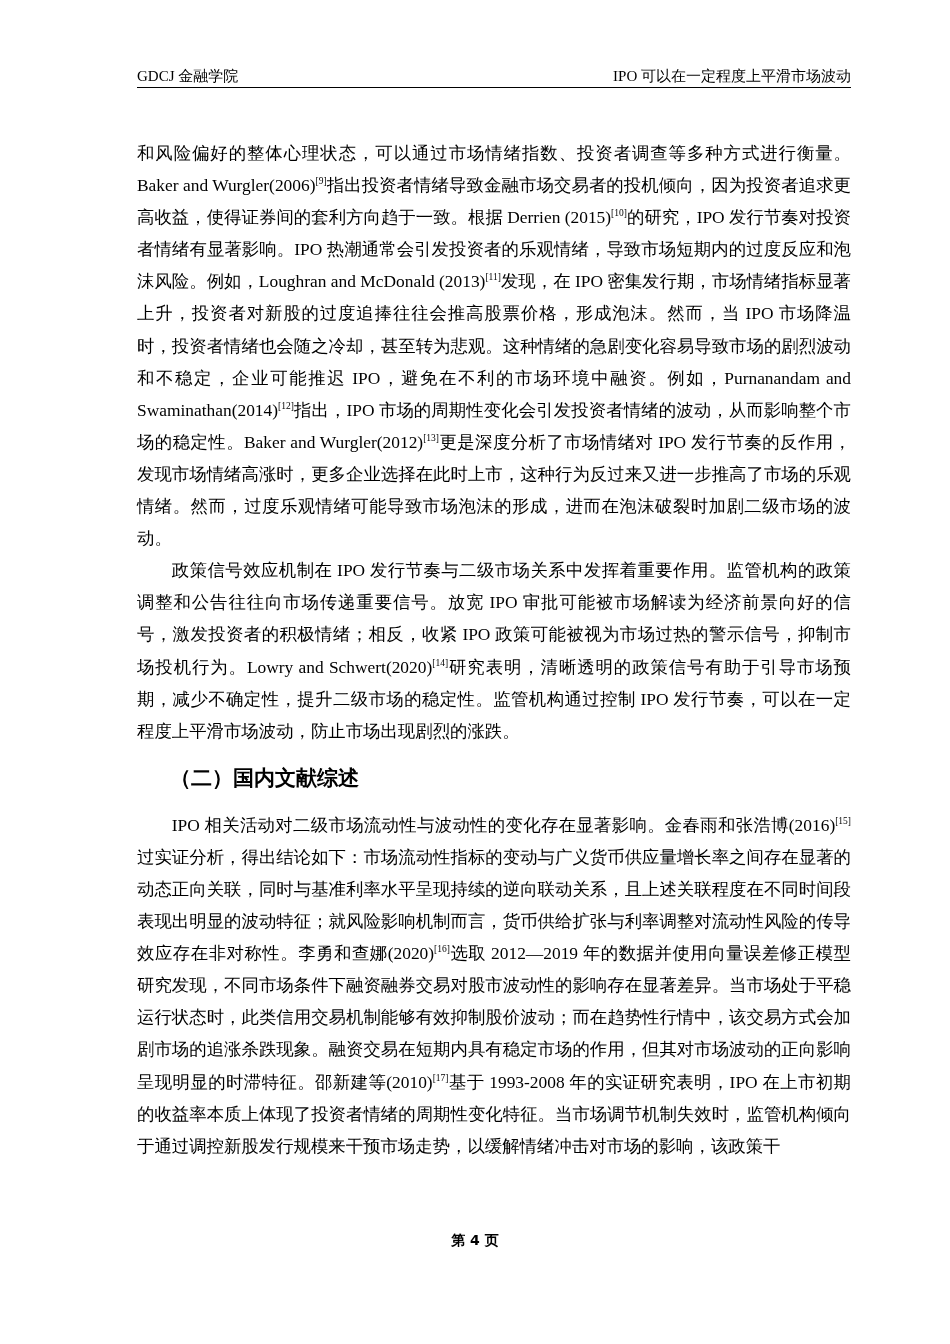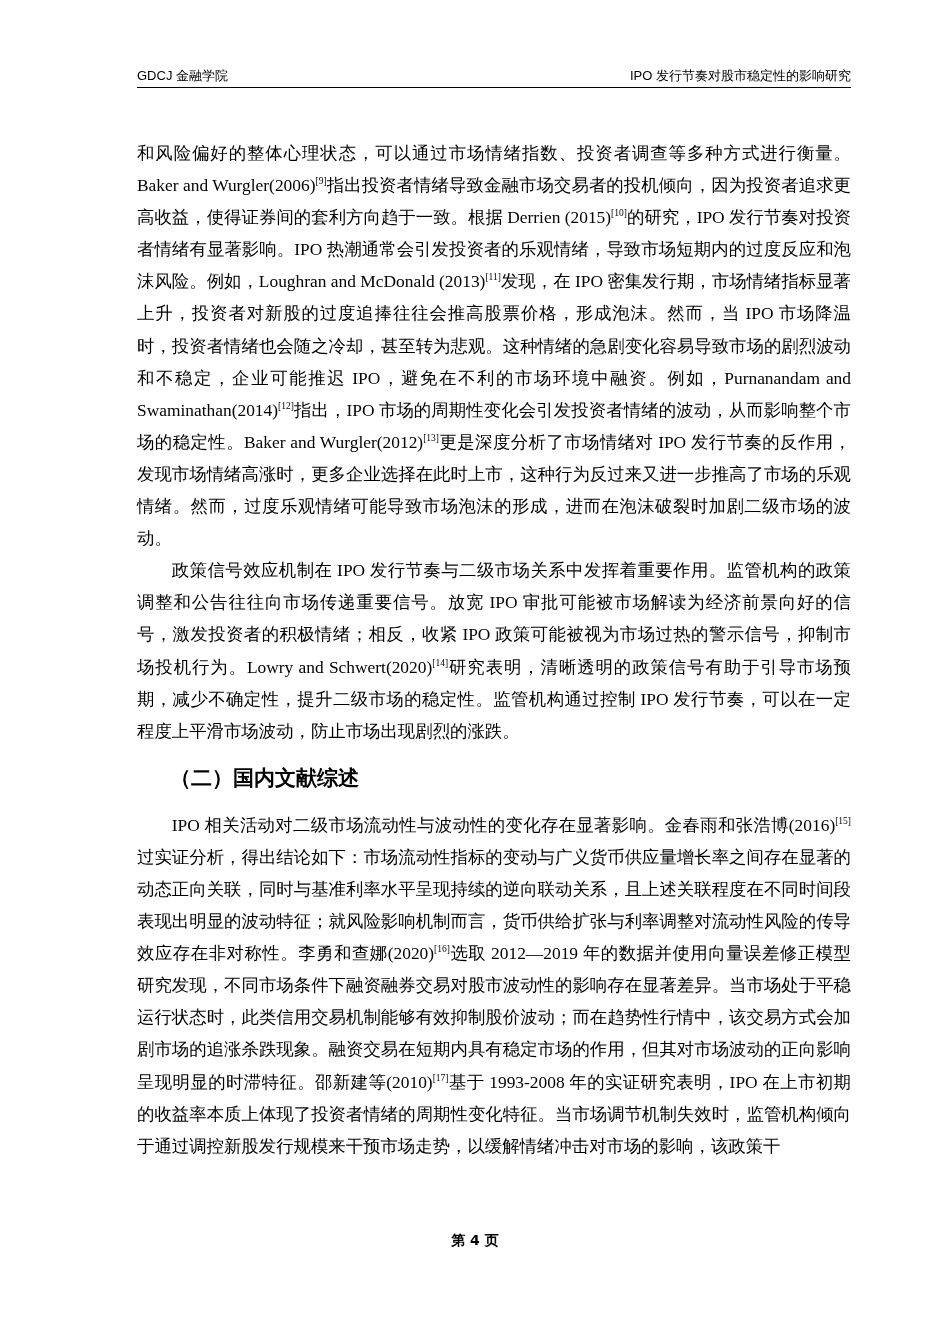--- a/index.html
+++ b/index.html
@@ -1,36 +1,36 @@
 <!DOCTYPE html>
 <html><head>
 <meta charset="utf-8">
 <style>
   html, body { margin:0; padding:0; background:#ffffff; }
   body { width:950px; height:1344px; position:relative; overflow:hidden; color:#000; }
   .header { position:absolute; left:137px; top:68px; width:714px; height:19px; border-bottom:1.5px solid #000;
-            font-family:Liberation Sans, sans-serif; font-size:13px; line-height:16px; }
+            font-family:Liberation Serif, serif; font-size:15px; line-height:16px; }
   .header .left { position:absolute; left:0; top:0; }
   .header .right { position:absolute; right:0; top:0; }
   .body { position:absolute; left:137px; top:100px; width:714px;
           font-family:"Liberation Serif", serif; font-size:17.4px; line-height:32.1px; text-align:justify;margin-top:37px; }
   .para { margin:0; text-indent:0; }
   .para.indent { text-indent:2em; }
   sup { font-size:9.5px; line-height:0; vertical-align:super; }
   .section-heading { font-family:"DejaVu Sans", sans-serif; font-size:21px; line-height:32px;
                      margin:15px 0 15px 33px; font-weight:bold; }
   .footer { position:absolute; left:0; width:950px; top:1232px; text-align:center;
             font-family:"DejaVu Sans", sans-serif; font-weight:bold; font-size:14px; }
 </style>
 </head>
 <body>
 
 <div class="header">
   <span class="left">GDCJ 金融学院</span>
-  <span class="right">IPO 发行节奏对股市稳定性的影响研究</span>
+  <span class="right">IPO 可以在一定程度上平滑市场波动</span>
 </div>
 
 <div class="body">
   <div id="paras1">
       <p class="para">和风险偏好的整体心理状态，可以通过市场情绪指数、投资者调查等多种方式进行衡量。Baker and Wurgler(2006)<sup>[9]</sup>指出投资者情绪导致金融市场交易者的投机倾向，因为投资者追求更高收益，使得证券间的套利方向趋于一致。根据 Derrien (2015)<sup>[10]</sup>的研究，IPO 发行节奏对投资者情绪有显著影响。IPO 热潮通常会引发投资者的乐观情绪，导致市场短期内的过度反应和泡沫风险。例如，Loughran and McDonald (2013)<sup>[11]</sup>发现，在 IPO 密集发行期，市场情绪指标显著上升，投资者对新股的过度追捧往往会推高股票价格，形成泡沫。然而，当 IPO 市场降温时，投资者情绪也会随之冷却，甚至转为悲观。这种情绪的急剧变化容易导致市场的剧烈波动和不稳定，企业可能推迟 IPO，避免在不利的市场环境中融资。例如，Purnanandam and Swaminathan(2014)<sup>[12]</sup>指出，IPO 市场的周期性变化会引发投资者情绪的波动，从而影响整个市场的稳定性。Baker and Wurgler(2012)<sup>[13]</sup>更是深度分析了市场情绪对 IPO 发行节奏的反作用，发现市场情绪高涨时，更多企业选择在此时上市，这种行为反过来又进一步推高了市场的乐观情绪。然而，过度乐观情绪可能导致市场泡沫的形成，进而在泡沫破裂时加剧二级市场的波动。</p>
       <p class="para indent">政策信号效应机制在 IPO 发行节奏与二级市场关系中发挥着重要作用。监管机构的政策调整和公告往往向市场传递重要信号。放宽 IPO 审批可能被市场解读为经济前景向好的信号，激发投资者的积极情绪；相反，收紧 IPO 政策可能被视为市场过热的警示信号，抑制市场投机行为。Lowry and Schwert(2020)<sup>[14]</sup>研究表明，清晰透明的政策信号有助于引导市场预期，减少不确定性，提升二级市场的稳定性。监管机构通过控制 IPO 发行节奏，可以在一定程度上平滑市场波动，防止市场出现剧烈的涨跌。</p>
     </div>
   <h2 class="section-heading">（二）国内文献综述</h2>
   <div id="paras2">
       <p class="para indent">IPO 相关活动对二级市场流动性与波动性的变化存在显著影响。金春雨和张浩博(2016)<sup>[15]</sup>过实证分析，得出结论如下：市场流动性指标的变动与广义货币供应量增长率之间存在显著的动态正向关联，同时与基准利率水平呈现持续的逆向联动关系，且上述关联程度在不同时间段表现出明显的波动特征；就风险影响机制而言，货币供给扩张与利率调整对流动性风险的传导效应存在非对称性。李勇和查娜(2020)<sup>[16]</sup>选取 2012—2019 年的数据并使用向量误差修正模型研究发现，不同市场条件下融资融券交易对股市波动性的影响存在显著差异。当市场处于平稳运行状态时，此类信用交易机制能够有效抑制股价波动；而在趋势性行情中，该交易方式会加剧市场的追涨杀跌现象。融资交易在短期内具有稳定市场的作用，但其对市场波动的正向影响呈现明显的时滞特征。邵新建等(2010)<sup>[17]</sup>基于 1993-2008 年的实证研究表明，IPO 在上市初期的收益率本质上体现了投资者情绪的周期性变化特征。当市场调节机制失效时，监管机构倾向于通过调控新股发行规模来干预市场走势，以缓解情绪冲击对市场的影响，该政策干</p>

